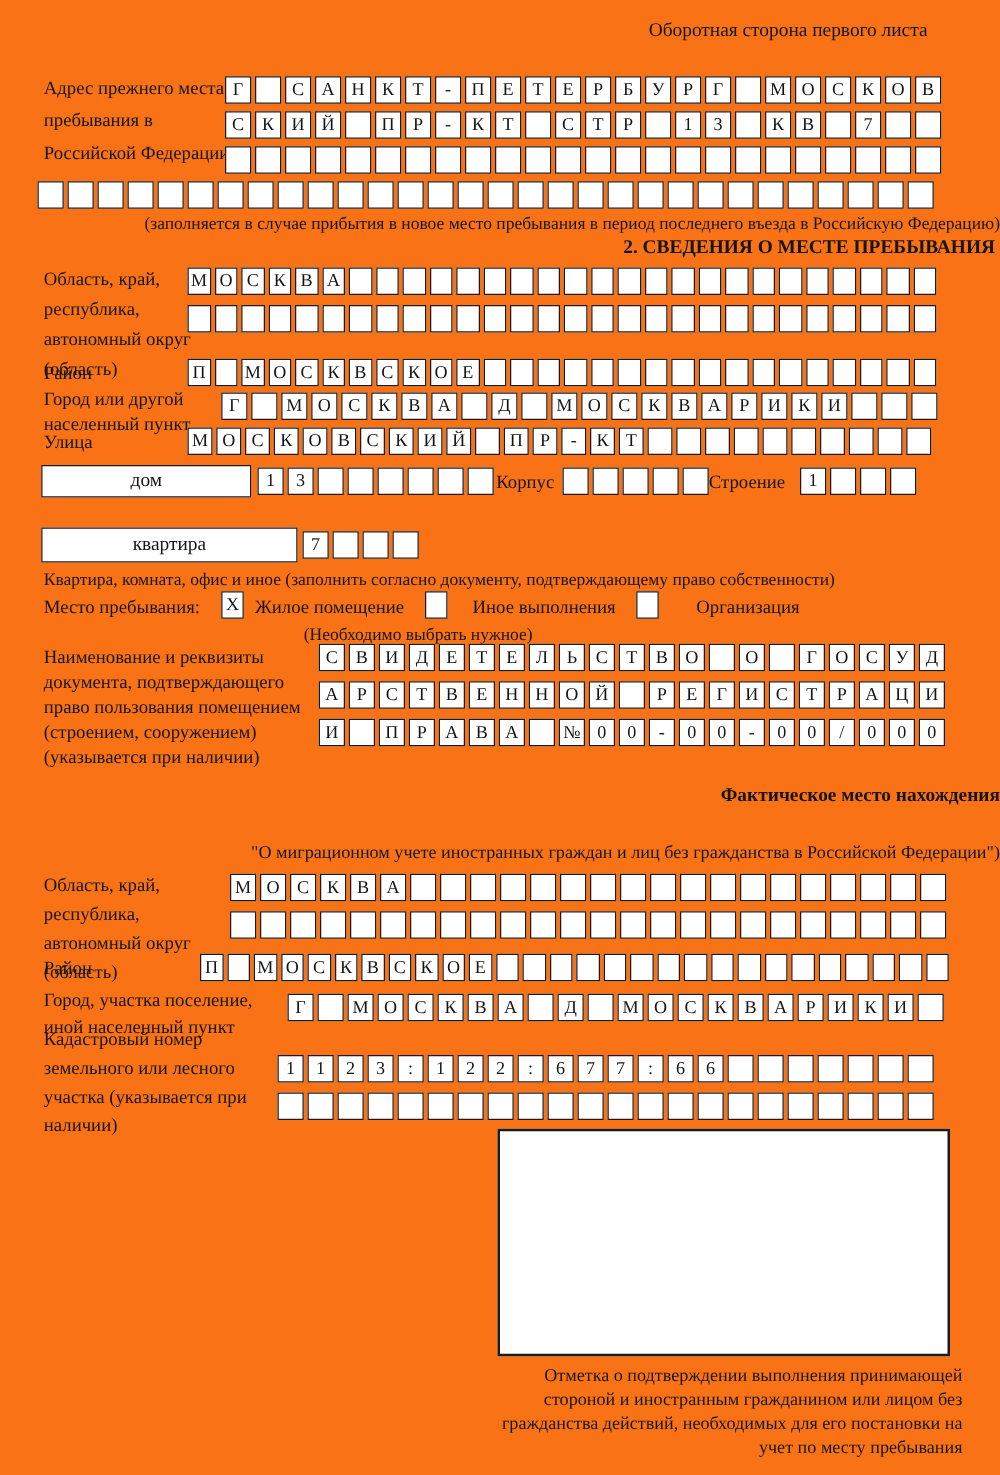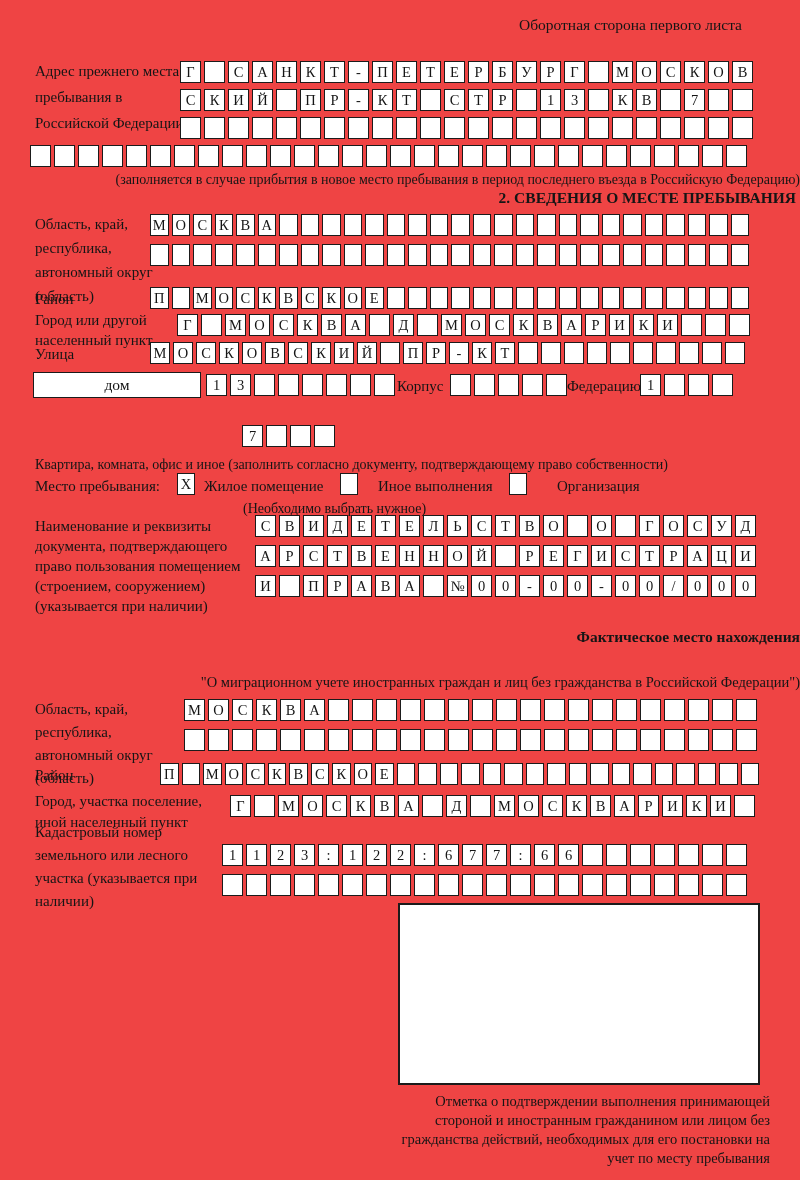--- a/index.html
+++ b/index.html
@@ -1,16 +1,16 @@
 <!DOCTYPE html>
 <html><head>
 <meta charset="utf-8">
 <style>
   html,body{margin:0;padding:0;background:#ffffff;}
-  #page{position:relative;width:800px;height:1180px;background:#ef4444;
+  #page{position:relative;width:800px;height:1180px;background:#f97316;
         font-family:"Liberation Serif", serif;color:#151515;overflow:hidden;}
   .abs{position:absolute;}
   .lbl{font-size:15px;line-height:26px;}
   .lbl-tight{font-size:15px;line-height:20px;}
   .cellrow{position:absolute;display:flex;gap:3px;}
   .cell{display:inline-flex;align-items:center;justify-content:center;
         height:22px;border:1.6px solid #1b1b1b;box-sizing:border-box;
         font-size:14.5px;font-family:"Liberation Serif", serif;flex:0 0 auto;
         background:#fff;}
   .wordbox{position:absolute;border:1.6px solid #1b1b1b;box-sizing:border-box;
@@ -309,28 +309,29 @@
       <span class="cell" style="width: 21px;"></span>
     </div>
   <div class="abs lbl-tight" style="left:397px;top:376px;">Корпус</div>
   <div class="cellrow" style="left:450px;top:374px;">
       <span class="cell" style="width: 21px;"></span>
       <span class="cell" style="width: 21px;"></span>
       <span class="cell" style="width: 21px;"></span>
       <span class="cell" style="width: 21px;"></span>
       <span class="cell" style="width: 21px;"></span>
     </div>
-  <div class="abs lbl-tight" style="left:567px;top:376px;">Федерацию</div>
+  <div class="abs lbl-tight" style="left:567px;top:376px;">Строение</div>
   <div class="cellrow" style="left:640px;top:374px;">
       <span class="cell" style="width: 21px;">1</span>
       <span class="cell" style="width: 21px;"></span>
       <span class="cell" style="width: 21px;"></span>
       <span class="cell" style="width: 21px;"></span>
     </div>
 
+  <div class="wordbox" style="left:33px;top:422px;width:205px;height:28px;">квартира</div>
   <div class="cellrow" style="left:242px;top:425px;">
       <span class="cell" style="width: 21px;">7</span>
       <span class="cell" style="width: 21px;"></span>
       <span class="cell" style="width: 21px;"></span>
       <span class="cell" style="width: 21px;"></span>
     </div>
   <div class="abs caption" style="left:35px;top:456px;width:740px;">Квартира, комната, офис и иное (заполнить согласно документу, подтверждающему право собственности)</div>
 
   <div class="abs lbl-tight" style="left:35px;top:476px;">Место пребывания:</div>
   <span class="cb abs" style="left:177px;top:473px;">X</span>

